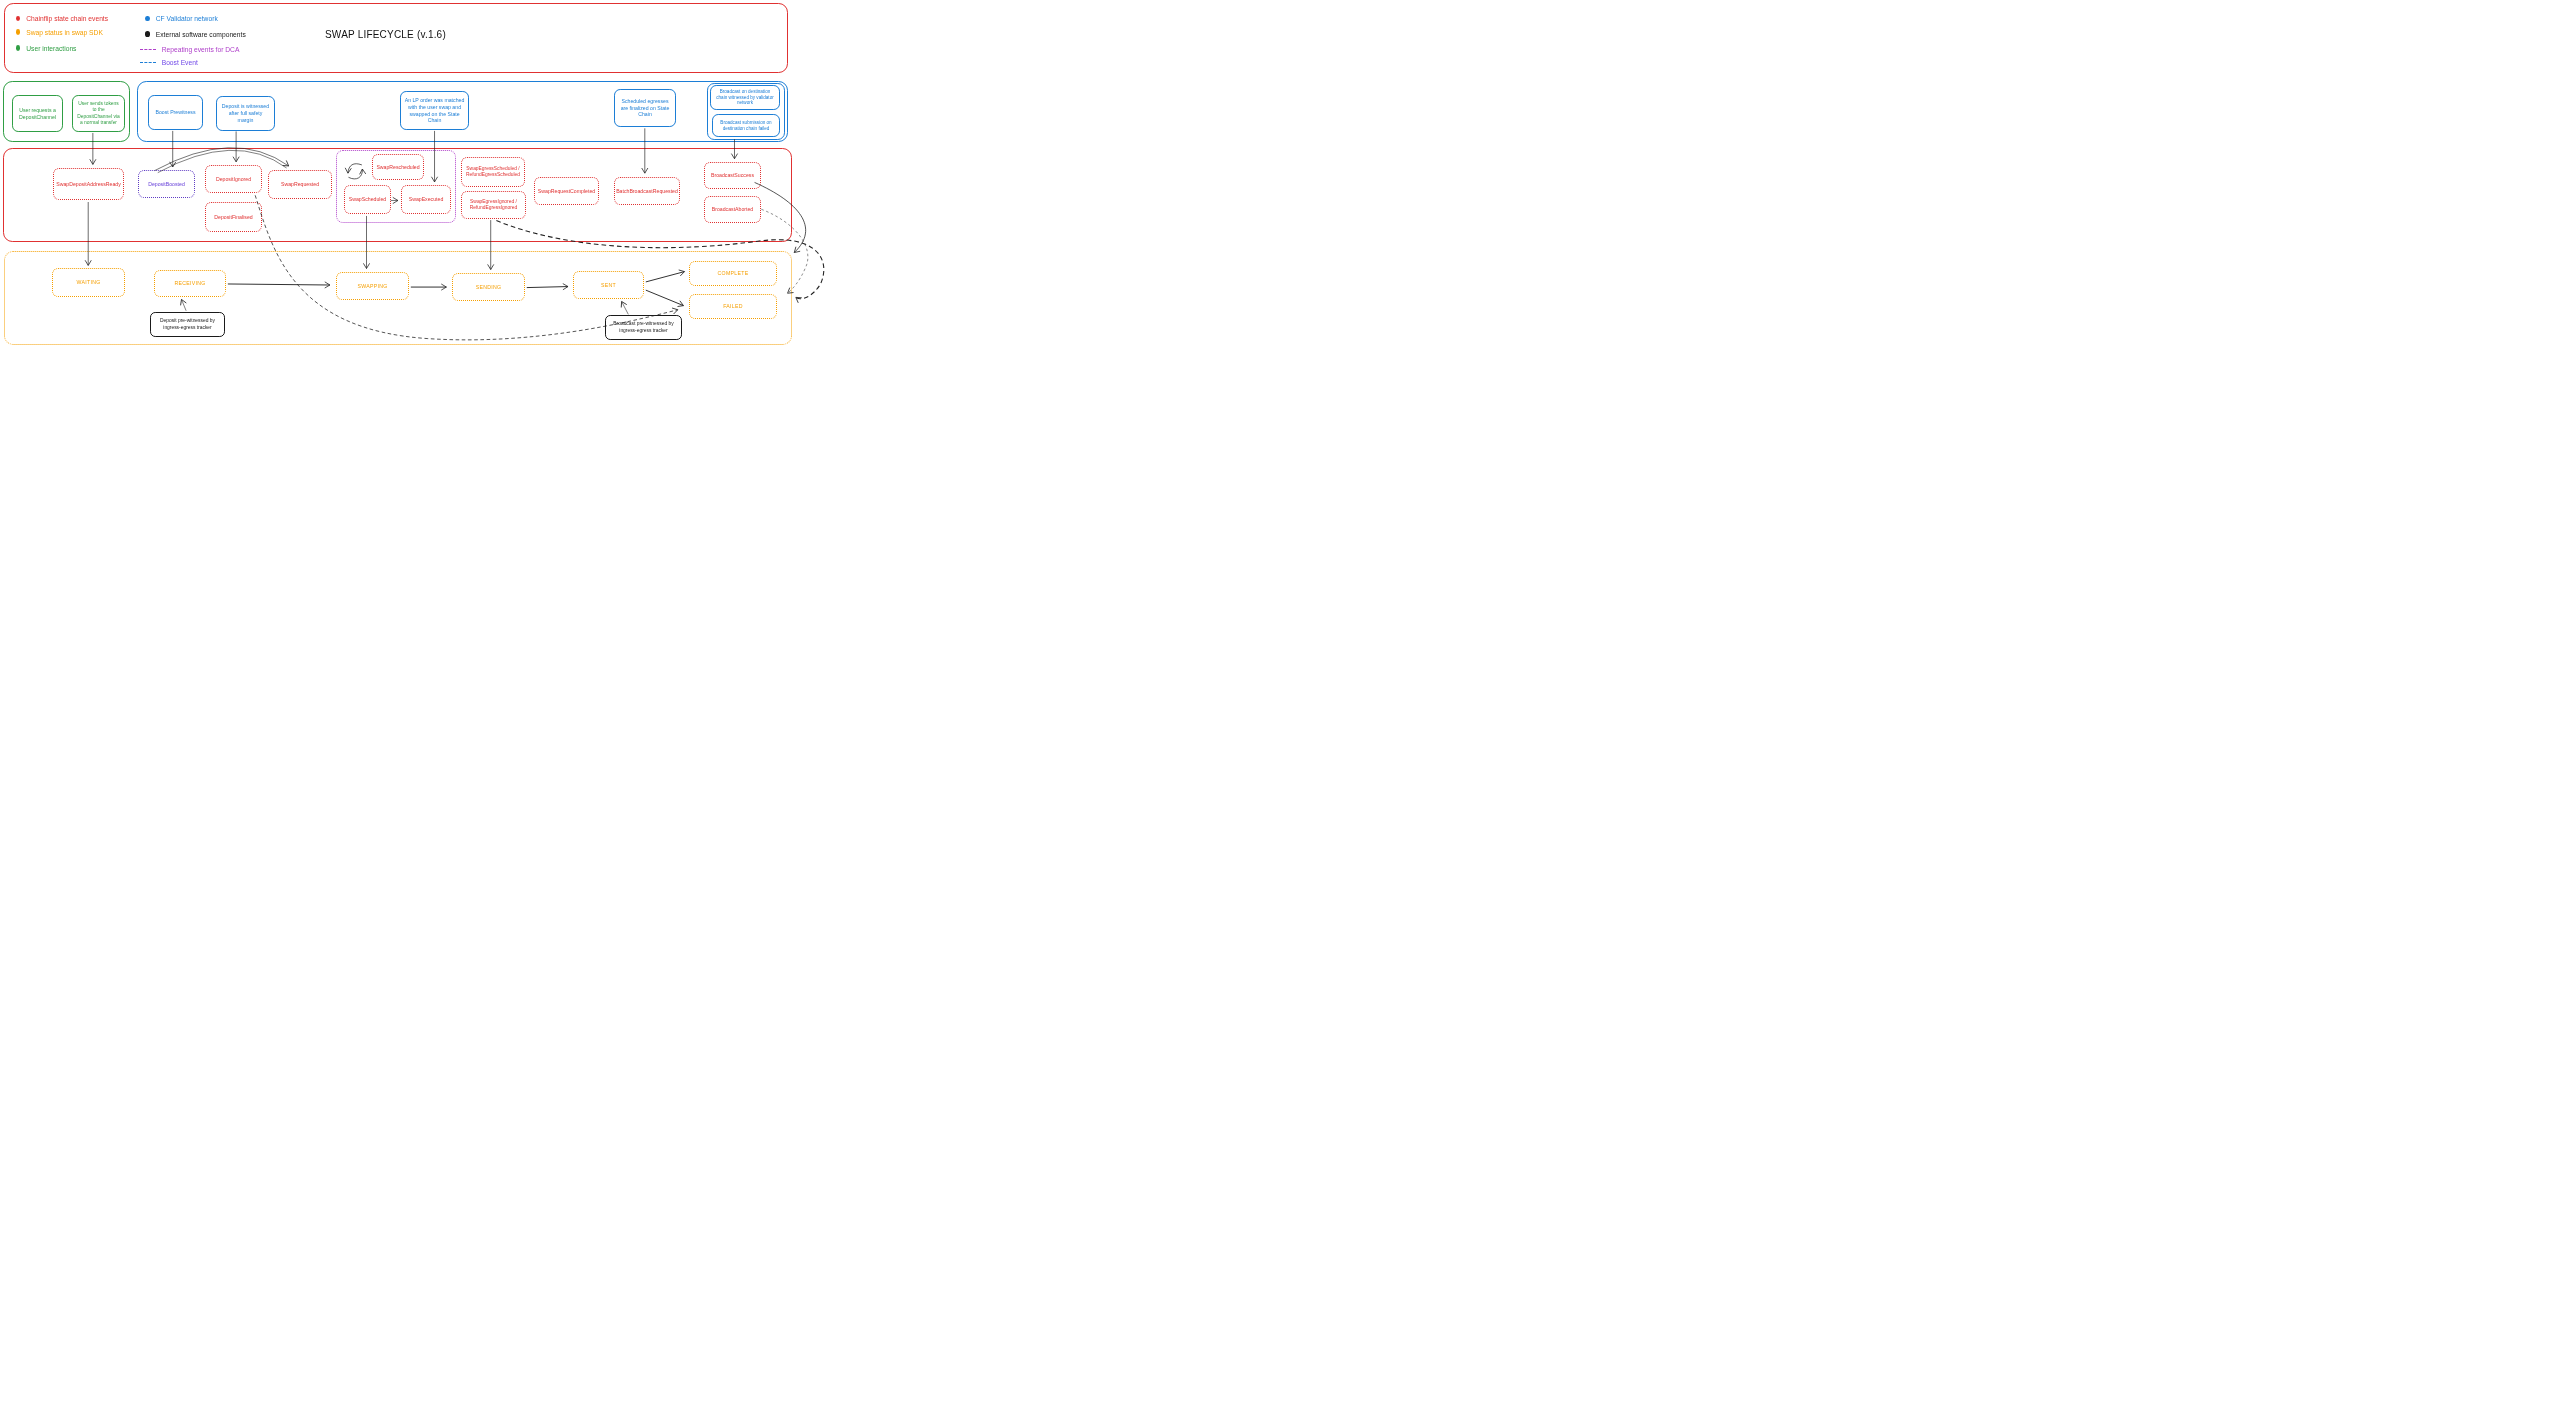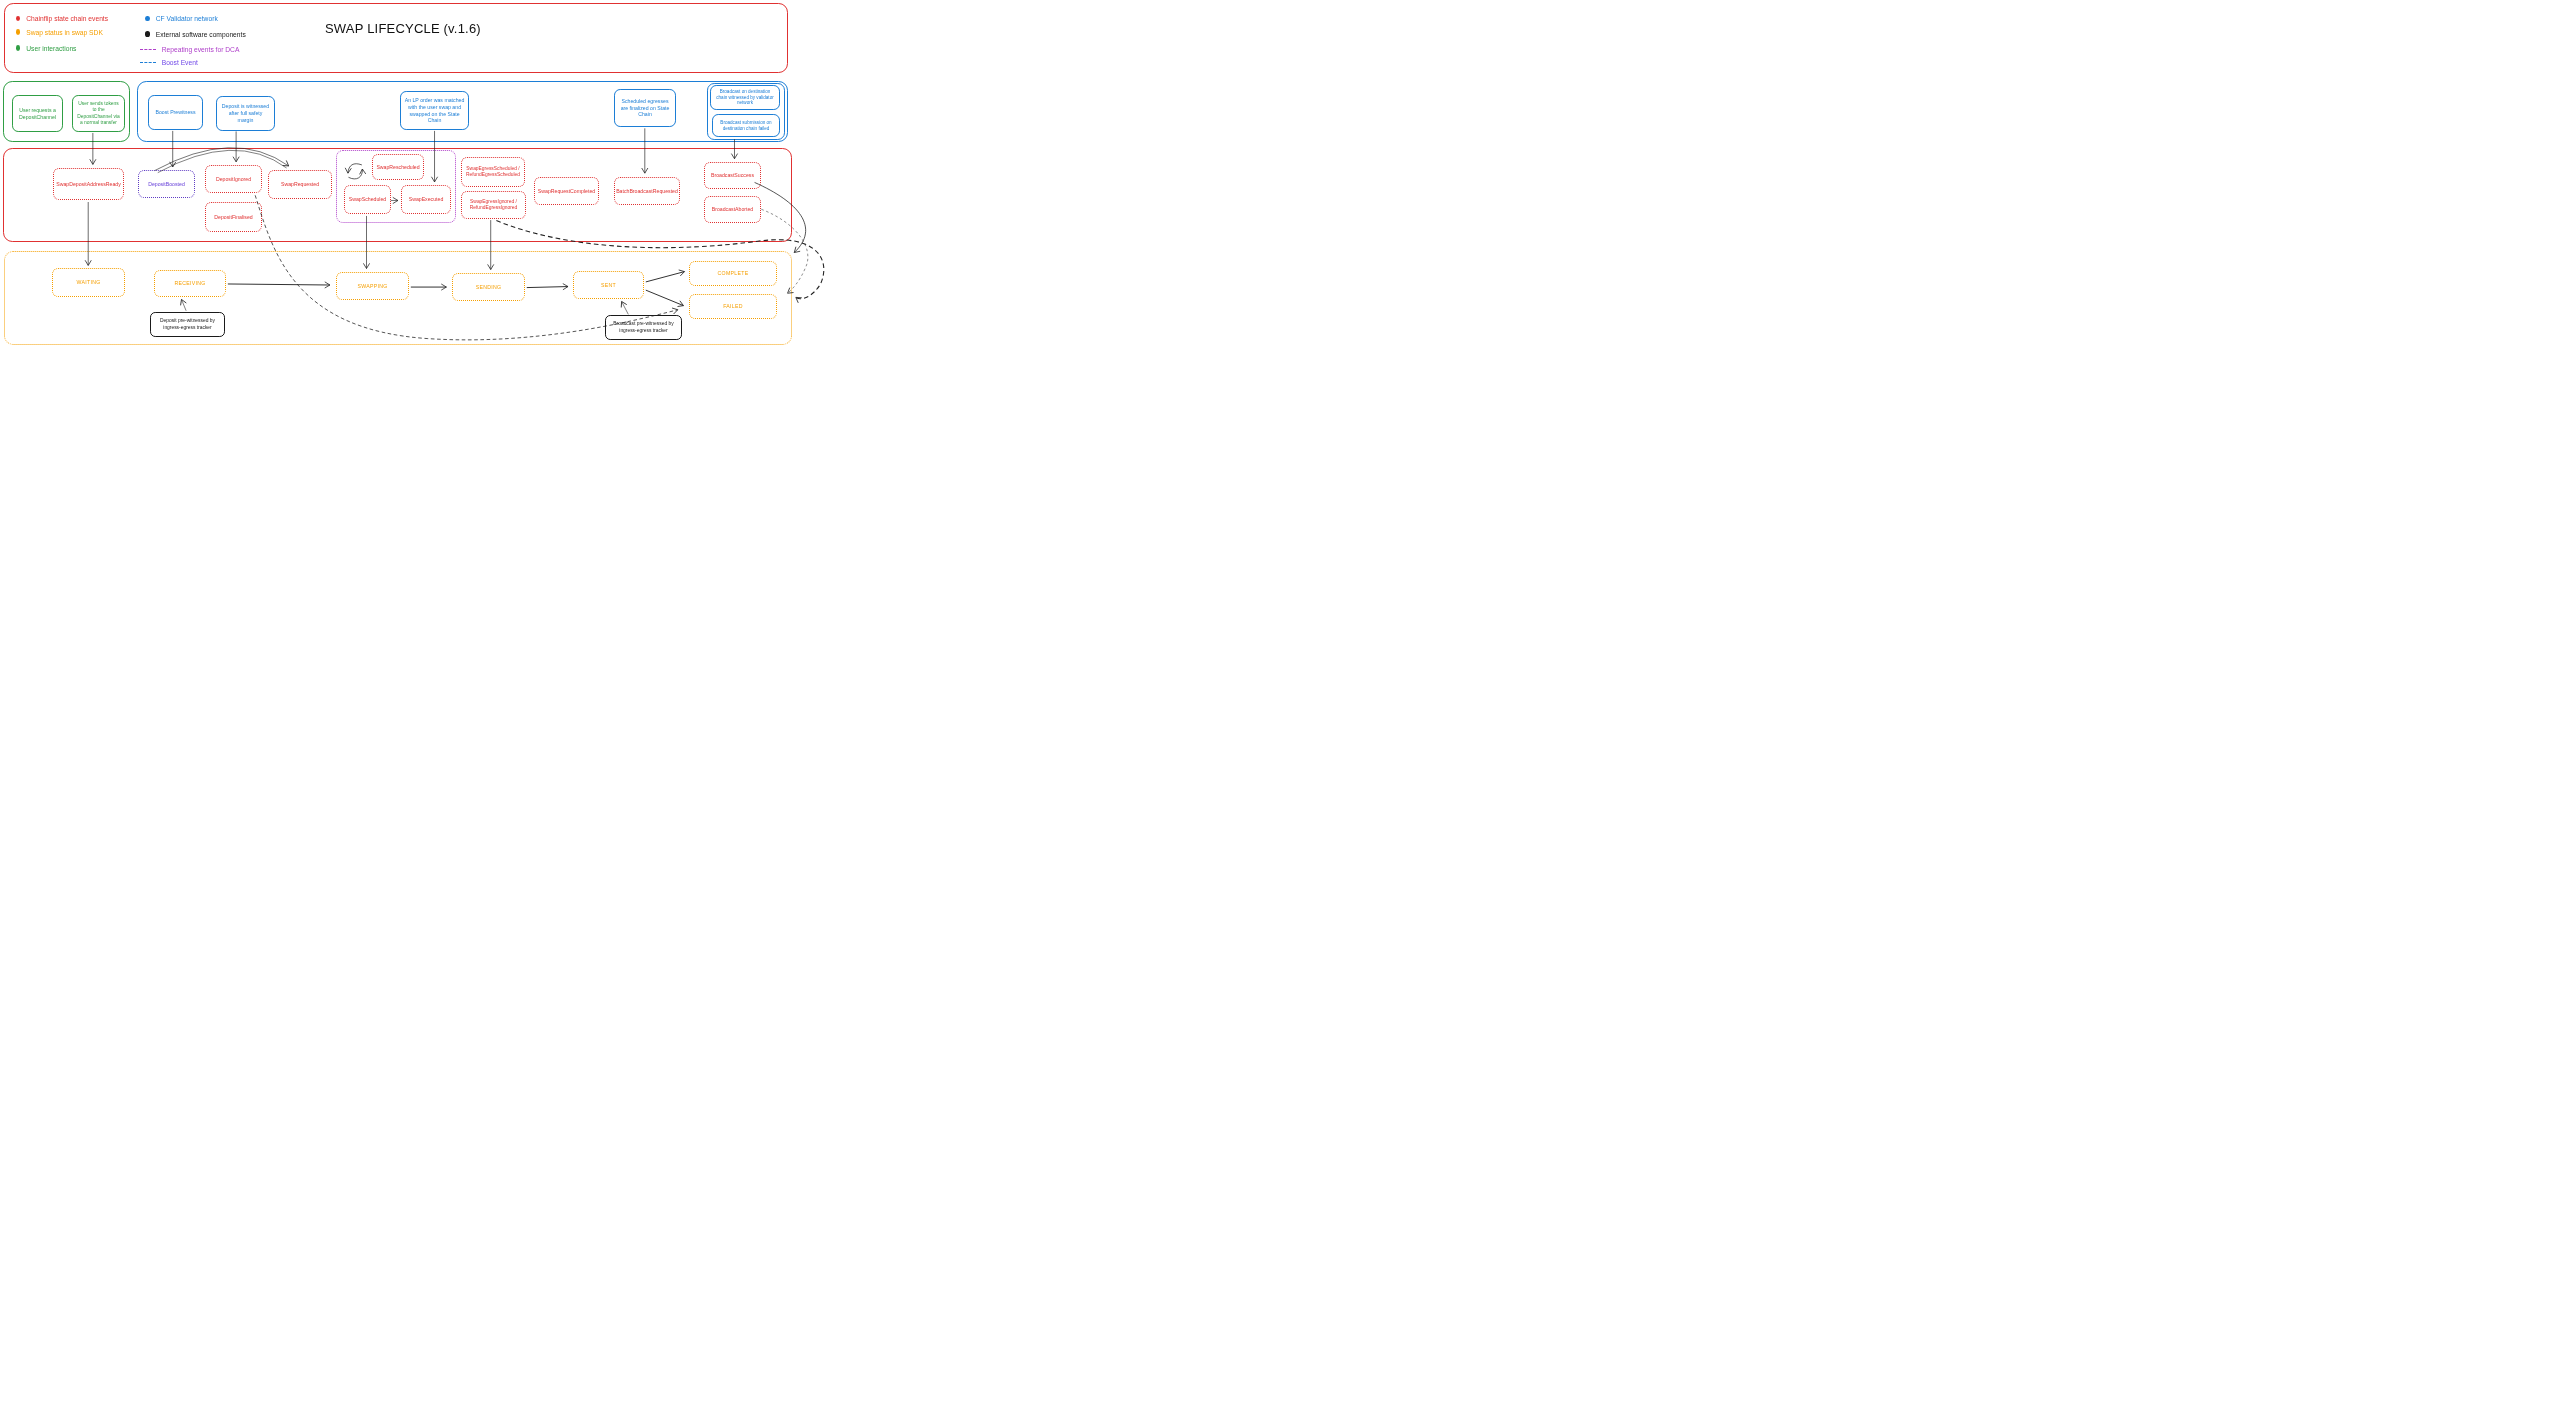--- a/index.html
+++ b/index.html
@@ -19,21 +19,21 @@
     display:flex;align-items:center;justify-content:center;text-align:center;
     padding:2.1px 3.6px;line-height:1.3;font-size:5.2px;background:#fff0;
   }
   .bx-green{border:1px solid #2f9e44;color:#2f9e44;}
   .bx-blue{border:1px solid #1c7ed6;color:#1c7ed6;}
   .bx-red{border:1.3px dotted #e03131;color:#e03131;}
   .bx-violet{border:1.3px dotted #5f3dc4;color:#6741d9;}
   .bx-orange{border:1.3px dotted #f59f00;color:#f59f00;letter-spacing:0.3px;}
   .bx-black{border:1px solid #1a1a1a;color:#1a1a1a;border-radius:5.2px;}
   .title{
-    position:absolute;left:325px;top:21px;font-size:13px;color:#111;
+    position:absolute;left:325px;top:29px;font-size:10px;color:#111;
     letter-spacing:0.2px;white-space:nowrap;
   }
   .lgd{position:absolute;display:flex;align-items:center;gap:6.2px;height:8.2px;}
   .lgd-dot{width:4.6px;height:5.7px;border-radius:50%;flex:0 0 auto;}
   .lgd-dash{width:15.5px;height:0;border-top:1.5px dashed;flex:0 0 auto;}
   .lgd-label{font-size:6.7px;white-space:nowrap;}
   svg.overlay{position:absolute;left:0;top:0;pointer-events:none;}
 </style>
 </head>
 <body>

